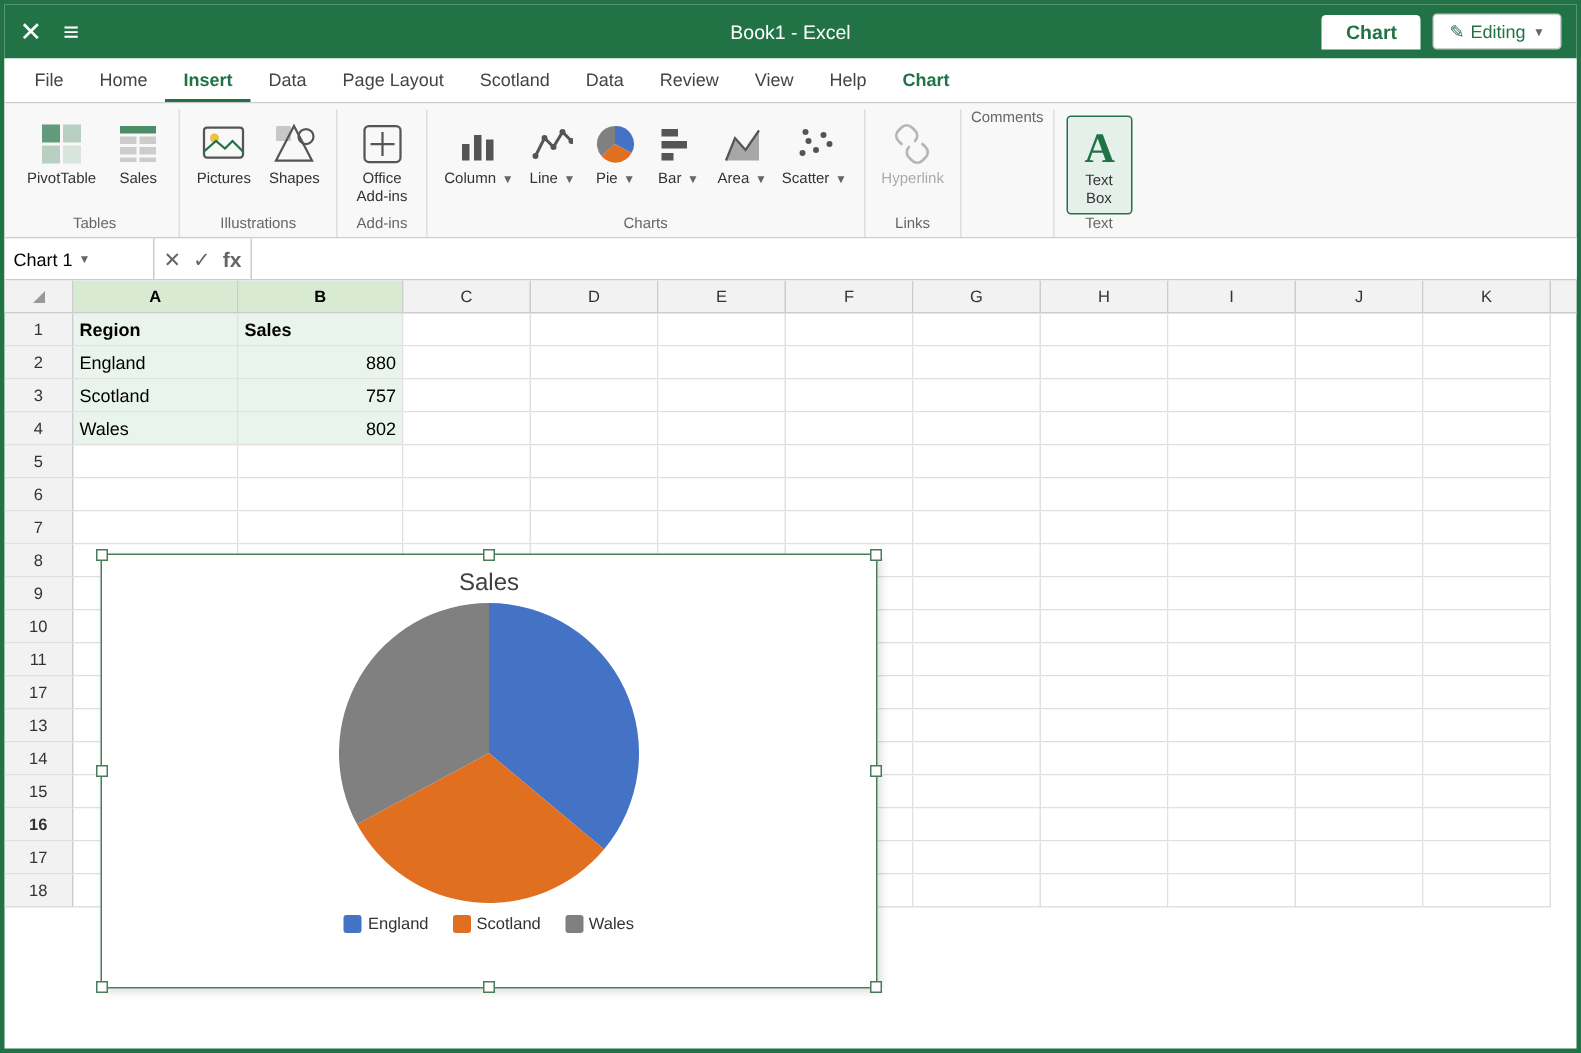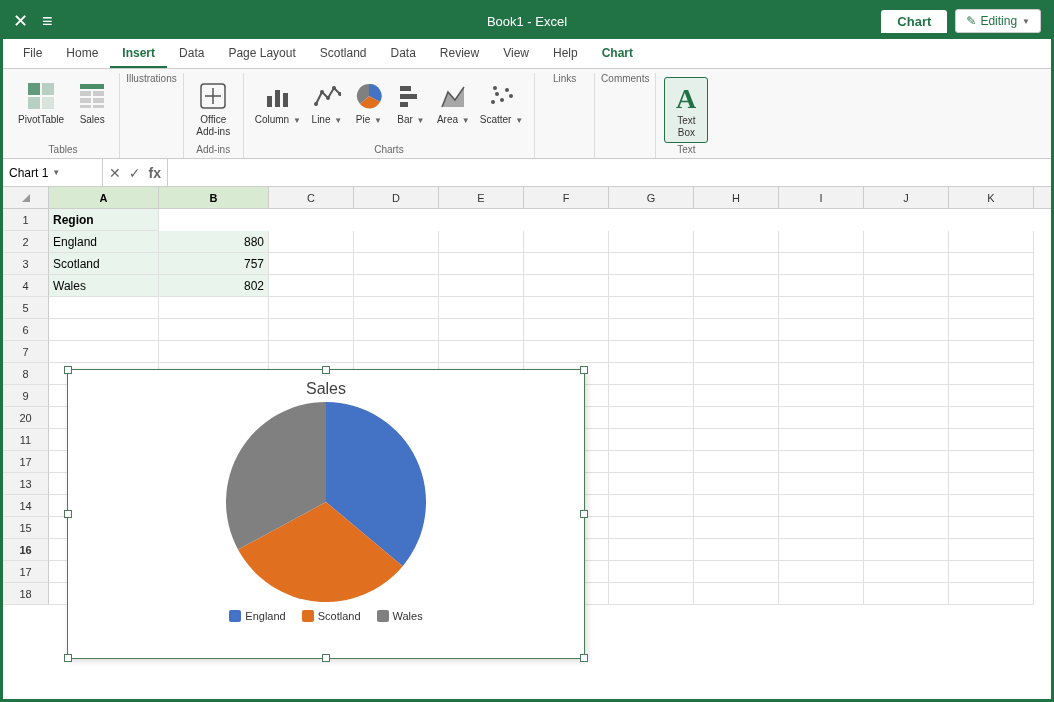--- a/index.html
+++ b/index.html
@@ -402,20 +402,42 @@
               <rect x="15" y="23" width="11" height="3" fill="#ccc"></rect>
             </svg>
           </div>
           <div class="ribbon-btn-label">Sales</div>
         </div>
       </div>
       <div class="ribbon-group-label">Tables</div>
     </div>
 
     <div class="ribbon-group">
+      <div class="ribbon-group-items">
+        <div class="ribbon-btn">
+          <div class="ribbon-btn-icon">
+            <svg width="30" height="30" viewBox="0 0 30 30">
+              <rect x="2" y="4" width="26" height="20" rx="2" fill="none" stroke="#555" stroke-width="1.5"></rect>
+              <circle cx="9" cy="11" r="3" fill="#f0c040"></circle>
+              <polyline points="2,20 10,13 16,18 21,13 28,20" fill="none" stroke="#217346" stroke-width="1.5"></polyline>
+            </svg>
+          </div>
+          <div class="ribbon-btn-label">Pictures</div>
+        </div>
+        <div class="ribbon-btn">
+          <div class="ribbon-btn-icon">
+            <svg width="30" height="30" viewBox="0 0 30 30">
+              <polygon points="15,3 27,26 3,26" fill="none" stroke="#555" stroke-width="1.5"></polygon>
+              <rect x="3" y="3" width="10" height="10" rx="1" fill="#555" opacity="0.3"></rect>
+              <circle cx="23" cy="10" r="5" fill="none" stroke="#555" stroke-width="1.5"></circle>
+            </svg>
+          </div>
+          <div class="ribbon-btn-label">Shapes</div>
+        </div>
+      </div>
       <div class="ribbon-group-label">Illustrations</div>
     </div>
 
     <div class="ribbon-group">
       <div class="ribbon-group-items">
         <div class="ribbon-btn">
           <div class="ribbon-btn-icon">
             <svg width="30" height="30" viewBox="0 0 30 30">
               <rect x="3" y="3" width="24" height="24" rx="3" fill="none" stroke="#555" stroke-width="1.5"></rect>
               <line x1="15" y1="7" x2="15" y2="23" stroke="#555" stroke-width="1.5"></line>
@@ -494,20 +516,31 @@
               <circle cx="8" cy="6" r="2" fill="#555"></circle>
             </svg>
           </div>
           <div class="ribbon-btn-label">Scatter <span class="dd-arrow">▼</span></div>
         </div>
       </div>
       <div class="ribbon-group-label">Charts</div>
     </div>
 
     <div class="ribbon-group">
+      <div class="ribbon-group-items">
+        <div class="ribbon-btn disabled">
+          <div class="ribbon-btn-icon">
+            <svg width="30" height="30" viewBox="0 0 30 30">
+              <path d="M13,17 C11,19 11,22 13,24 L15,26 C17,28 20,28 22,26 L24,24 C26,22 26,19 24,17 L22,15" fill="none" stroke="#555" stroke-width="1.8" stroke-linecap="round"></path>
+              <path d="M17,13 C19,11 19,8 17,6 L15,4 C13,2 10,2 8,4 L6,6 C4,8 4,11 6,13 L8,15" fill="none" stroke="#555" stroke-width="1.8" stroke-linecap="round"></path>
+            </svg>
+          </div>
+          <div class="ribbon-btn-label">Hyperlink</div>
+        </div>
+      </div>
       <div class="ribbon-group-label">Links</div>
     </div>
 
     <div class="ribbon-group">
       <div class="ribbon-group-label">Comments</div>
     </div>
 
     <div class="ribbon-group">
       <div class="ribbon-group-items">
         <div class="ribbon-btn textbox-btn">
@@ -560,33 +593,33 @@
       <div class="row-numbers" id="row-numbers">
           <div class="row-num" style="height: 22px;">1</div>
           <div class="row-num" style="height: 22px;">2</div>
           <div class="row-num" style="height: 22px;">3</div>
           <div class="row-num" style="height: 22px;">4</div>
           <div class="row-num" style="height: 22px;">5</div>
           <div class="row-num" style="height: 22px;">6</div>
           <div class="row-num" style="height: 22px;">7</div>
           <div class="row-num" style="height: 22px;">8</div>
           <div class="row-num" style="height: 22px;">9</div>
-          <div class="row-num" style="height: 22px;">20</div>
+          <div class="row-num" style="height: 22px;">10</div>
           <div class="row-num" style="height: 22px;">11</div>
           <div class="row-num" style="height: 22px;">17</div>
           <div class="row-num" style="height: 22px;">13</div>
           <div class="row-num" style="height: 22px;">14</div>
           <div class="row-num" style="height: 22px;">15</div>
           <div class="row-num" style="height: 22px; font-weight: bold;">16</div>
           <div class="row-num" style="height: 22px;">17</div>
           <div class="row-num" style="height: 22px;">18</div>
         </div>
       <div class="grid-area">
         <div class="grid" id="grid">
-            <div class="grid-row" style="height: 22px; flex-direction: column;">
+            <div class="grid-row" style="height: 22px;">
               <div class="cell" style="width: 110px; min-width: 110px; height: 22px; font-weight: 700; background: rgb(232, 244, 236);">Region</div>
               <div class="cell" style="width: 110px; min-width: 110px; height: 22px; font-weight: 700; background: rgb(232, 244, 236);">Sales</div>
               <div class="cell" style="width: 85px; min-width: 85px; height: 22px;"></div>
               <div class="cell" style="width: 85px; min-width: 85px; height: 22px;"></div>
               <div class="cell" style="width: 85px; min-width: 85px; height: 22px;"></div>
               <div class="cell" style="width: 85px; min-width: 85px; height: 22px;"></div>
               <div class="cell" style="width: 85px; min-width: 85px; height: 22px;"></div>
               <div class="cell" style="width: 85px; min-width: 85px; height: 22px;"></div>
               <div class="cell" style="width: 85px; min-width: 85px; height: 22px;"></div>
               <div class="cell" style="width: 85px; min-width: 85px; height: 22px;"></div>

